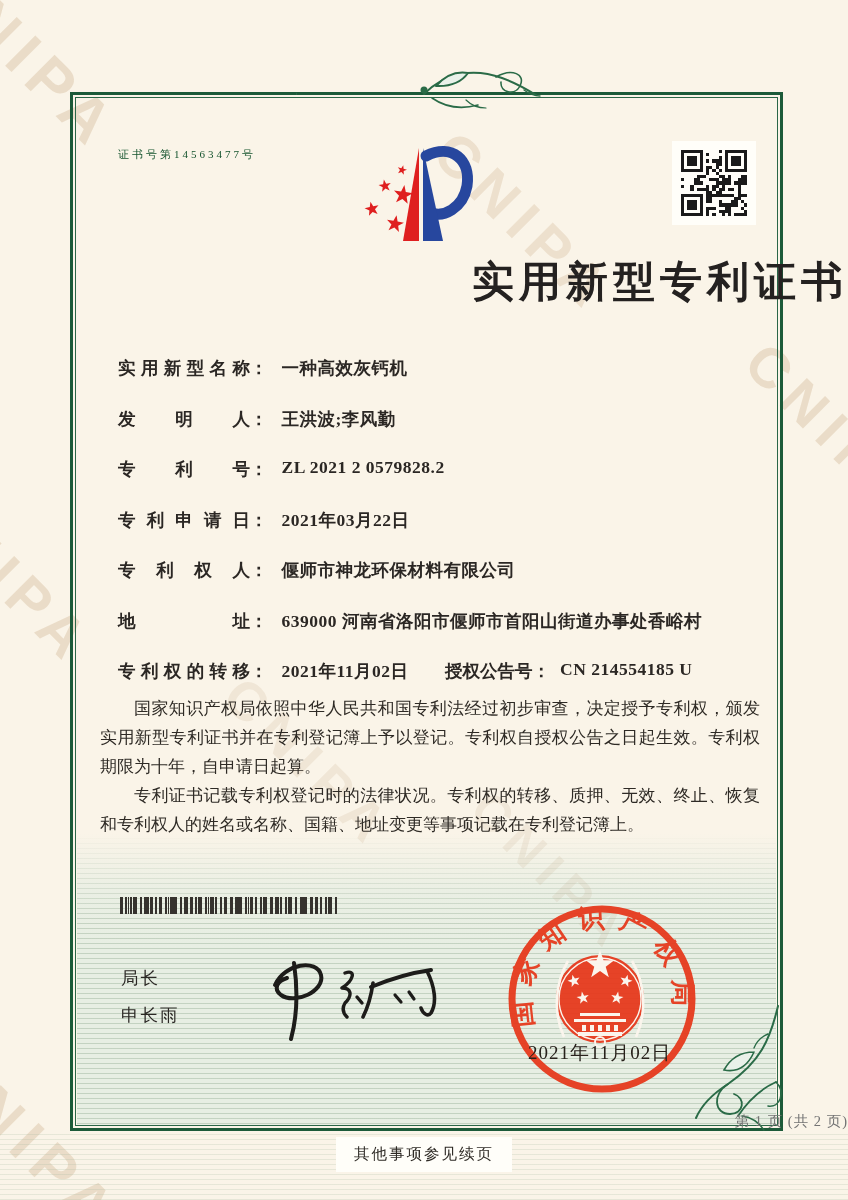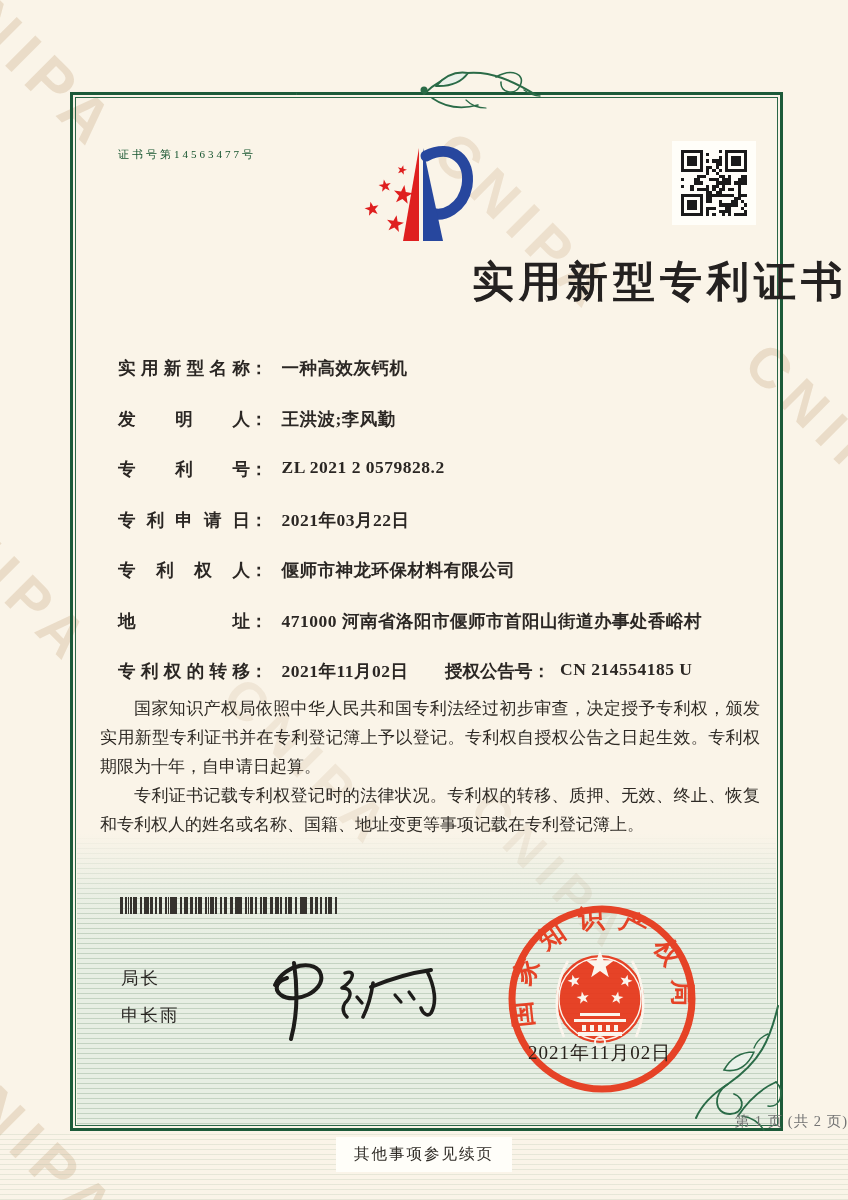--- a/index.html
+++ b/index.html
@@ -385,21 +385,21 @@
     <div class="frow">
       <span class="flabel">专利号</span><span class="fcolon">：</span><span class="fvalue">ZL 2021 2 0579828.2</span>
     </div>
     <div class="frow">
       <span class="flabel">专利申请日</span><span class="fcolon">：</span><span class="fvalue">2021年03月22日</span>
     </div>
     <div class="frow">
       <span class="flabel">专利权人</span><span class="fcolon">：</span><span class="fvalue">偃师市神龙环保材料有限公司</span>
     </div>
     <div class="frow">
-      <span class="flabel">地址</span><span class="fcolon">：</span><span class="fvalue">471000 河南省洛阳市偃师市首阳山街道办事处香峪村</span>
+      <span class="flabel">地址</span><span class="fcolon">：</span><span class="fvalue">639000 河南省洛阳市偃师市首阳山街道办事处香峪村</span>
     </div>
     <div class="frow">
       <span class="flabel">专利权的转移</span><span class="fcolon">：</span><span class="fvalue">2021年11月02日</span>
       <span class="pair2">
         <span>授权公告号</span><span>：</span><span class="fvalue">CN 214554185 U</span>
       </span>
     </div>
   </div>
 
   <div class="paras">

